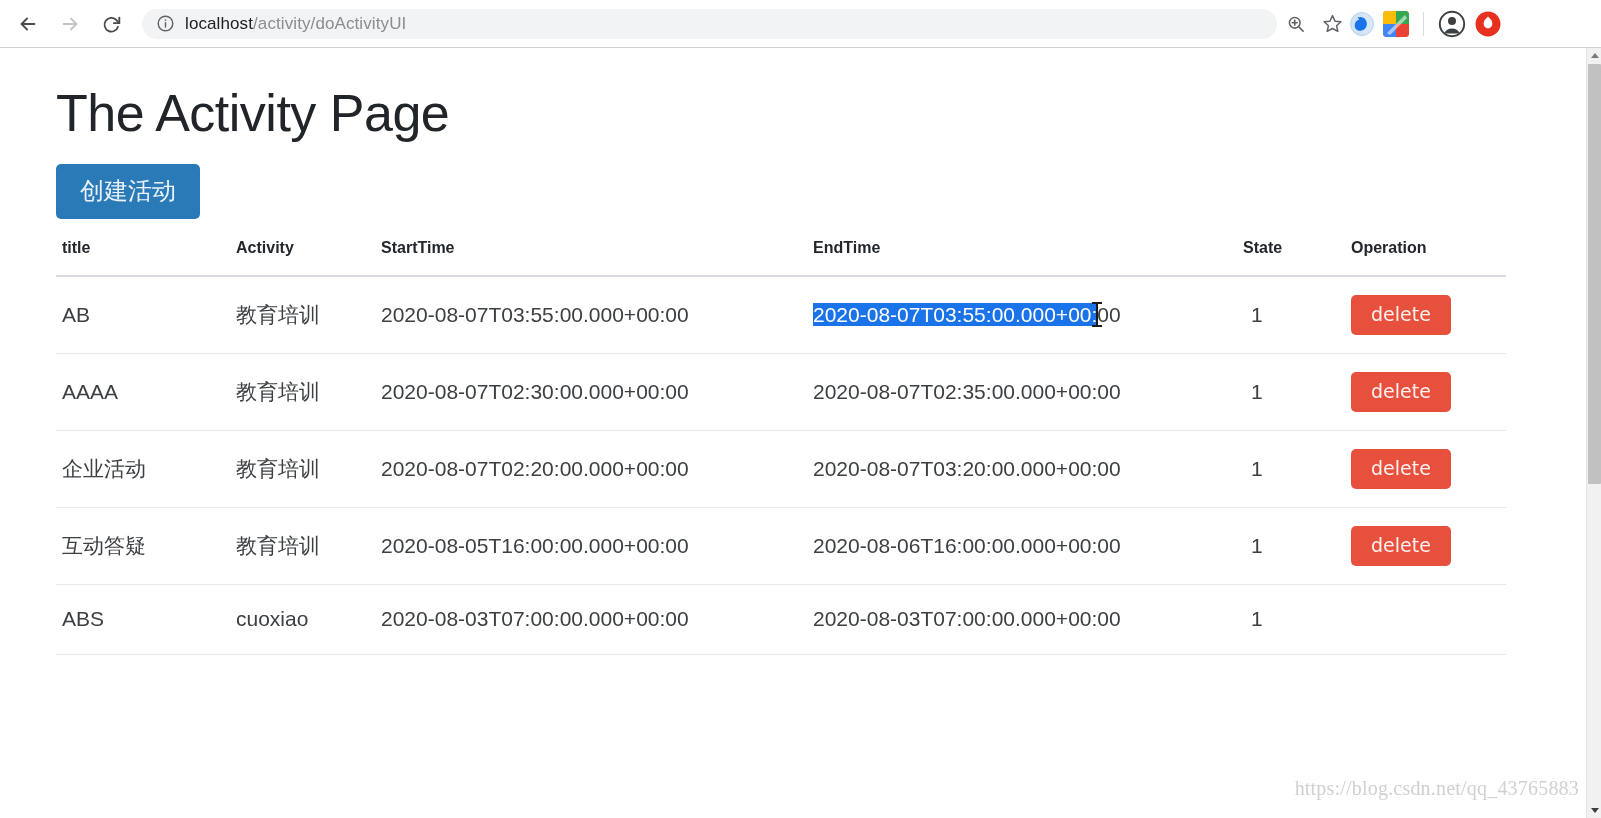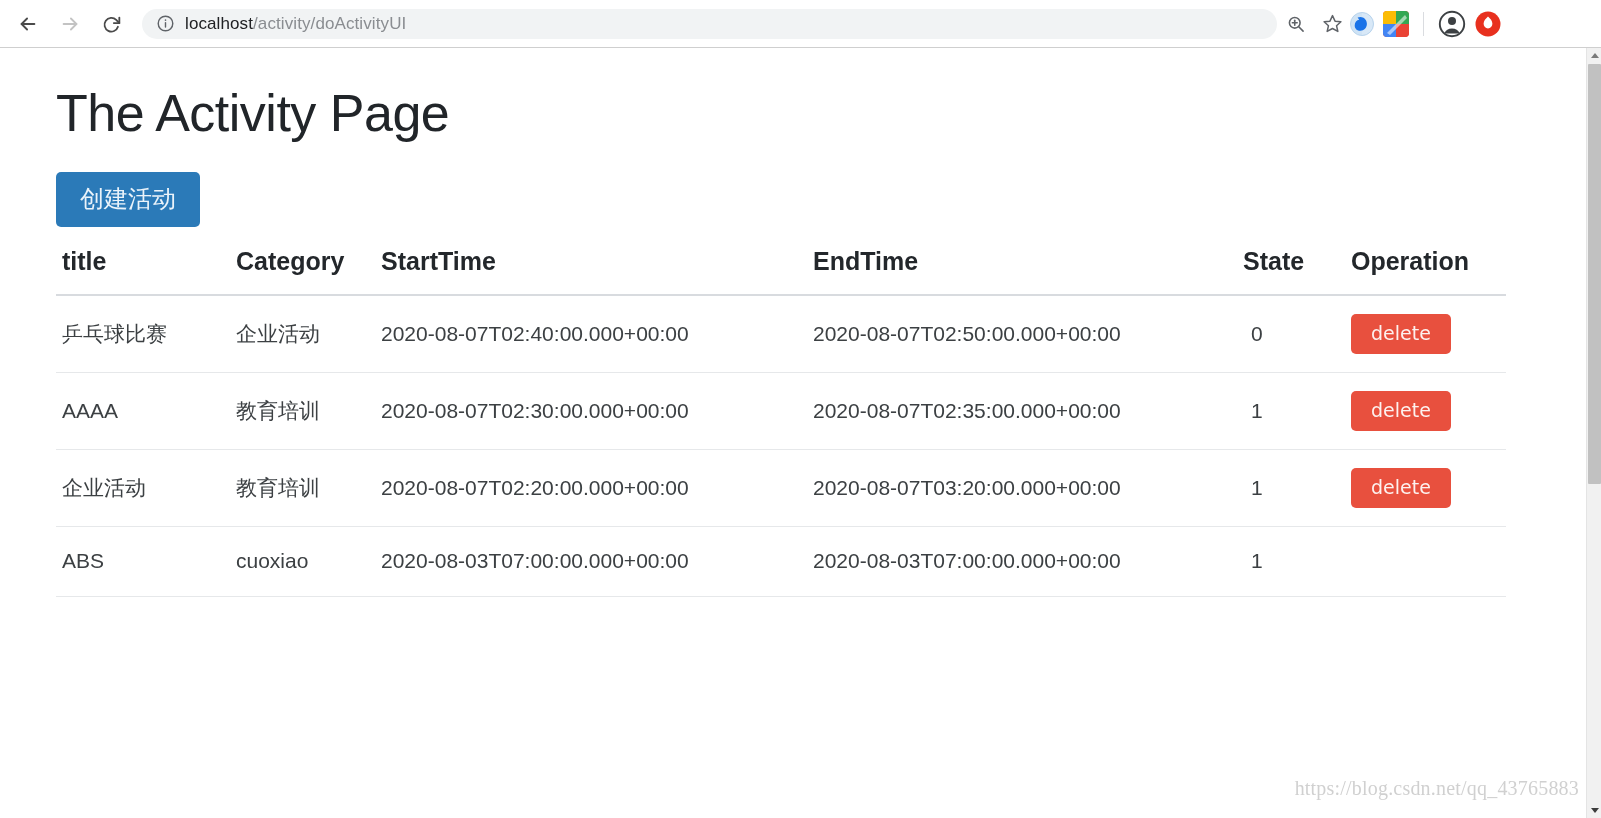--- a/index.html
+++ b/index.html
@@ -72,42 +72,42 @@
     margin: 0;
     font-size: 52px;
     font-weight: 400;
     color: #212529;
     letter-spacing: -0.5px;
     line-height: 1.15;
     padding-top: 14px;
   }
 
   .create-btn {
-    margin-top: 28px;
+    margin-top: 20px;
     display: inline-block;
     background: #2b7ab8;
     color: #eaf3fa;
     border: none;
     border-radius: 5px;
     font-size: 24px;
     font-family: "DejaVu Sans", "Liberation Sans", sans-serif;
     padding: 15px 24px 16px 24px;
     cursor: pointer;
     line-height: 1;
   }
 
   table.activity-table {
     margin-top: 20px;
     width: 1450px;
     border-collapse: collapse;
     table-layout: fixed;
   }
   table.activity-table th {
     text-align: left;
-    font-size: 25px;
+    font-size: 16px;
     font-weight: bold;
     color: #23272b;
     padding: 0 0 18px 0;
     border-bottom: 2px solid #d8dbdf;
     white-space: nowrap;
   }
   table.activity-table td {
     font-size: 21px;
     color: #3c4043;
     border-bottom: 1px solid #e6e8ea;
@@ -295,49 +295,57 @@
     <div class="page-inner">
 
       <h1 class="page-title">The Activity Page</h1>
 
       <button class="create-btn">创建活动</button>
 
       <table class="activity-table">
         <thead>
           <tr>
             <th class="col-title">title</th>
-            <th class="col-category">Category</th>
+            <th class="col-category">Activity</th>
             <th class="col-start">StartTime</th>
             <th class="col-end">EndTime</th>
             <th class="col-state">State</th>
             <th class="col-op">Operation</th>
           </tr>
         </thead>
         <tbody>
             <tr>
-              <td class="col-title">乒乓球比赛</td>
-              <td class="col-category">企业活动</td>
-              <td class="col-start">2020-08-07T02:40:00.000+00:00</td>
-              <td class="col-end">2020-08-07T02:50:00.000+00:00</td>
-              <td class="col-state state-cell">0</td>
+              <td class="col-title">AB</td>
+              <td class="col-category">教育培训</td>
+              <td class="col-start">2020-08-07T03:55:00.000+00:00</td>
+              <td class="col-end"><span class="sel-hl">2020-08-07T03:55:00.000+00:</span><span class="text-caret"></span><span>00</span></td>
+              <td class="col-state state-cell">1</td>
               <td class="col-op"><button class="delete-btn">delete</button></td>
             </tr>
             <tr>
               <td class="col-title">AAAA</td>
               <td class="col-category">教育培训</td>
               <td class="col-start">2020-08-07T02:30:00.000+00:00</td>
               <td class="col-end">2020-08-07T02:35:00.000+00:00</td>
               <td class="col-state state-cell">1</td>
               <td class="col-op"><button class="delete-btn">delete</button></td>
             </tr>
             <tr>
               <td class="col-title">企业活动</td>
               <td class="col-category">教育培训</td>
               <td class="col-start">2020-08-07T02:20:00.000+00:00</td>
               <td class="col-end">2020-08-07T03:20:00.000+00:00</td>
+              <td class="col-state state-cell">1</td>
+              <td class="col-op"><button class="delete-btn">delete</button></td>
+            </tr>
+            <tr>
+              <td class="col-title">互动答疑</td>
+              <td class="col-category">教育培训</td>
+              <td class="col-start">2020-08-05T16:00:00.000+00:00</td>
+              <td class="col-end">2020-08-06T16:00:00.000+00:00</td>
               <td class="col-state state-cell">1</td>
               <td class="col-op"><button class="delete-btn">delete</button></td>
             </tr>
             <tr>
               <td class="col-title">ABS</td>
               <td class="col-category">cuoxiao</td>
               <td class="col-start">2020-08-03T07:00:00.000+00:00</td>
               <td class="col-end">2020-08-03T07:00:00.000+00:00</td>
               <td class="col-state state-cell">1</td>
               <td class="col-op"></td>

